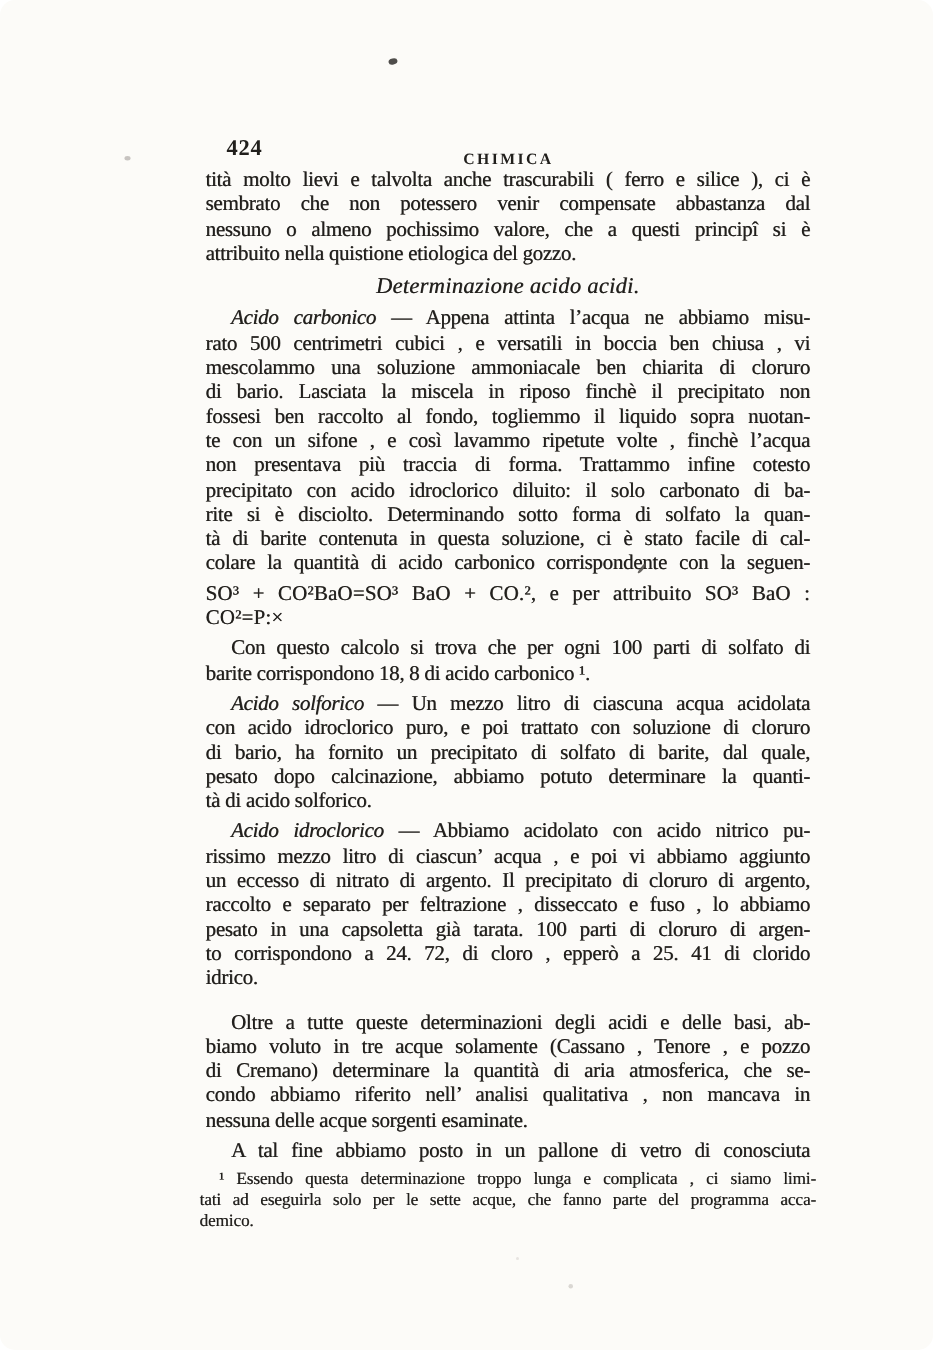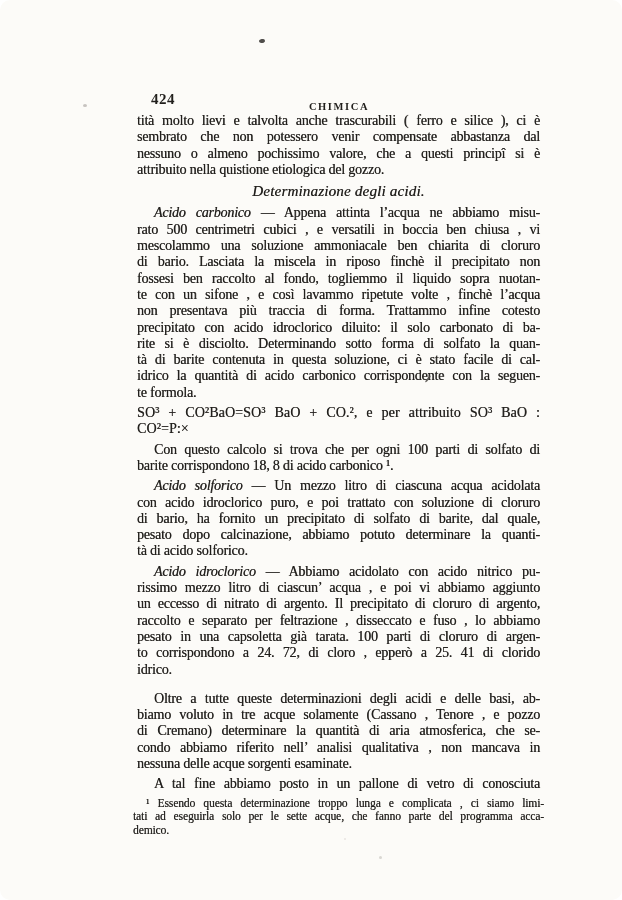--- a/index.html
+++ b/index.html
@@ -65,34 +65,33 @@
   <div class="pagenum">424</div>
   <div class="runtitle">CHIMICA</div>
 
   <div class="textcol">
       <div class="para">
         <div class="ln">tità molto lievi e talvolta anche trascurabili ( ferro e silice ), ci è</div>
         <div class="ln">sembrato che non potessero venir compensate abbastanza dal</div>
         <div class="ln">nessuno o almeno pochissimo valore, che a questi principî si è</div>
         <div class="ln last">attribuito nella quistione etiologica del gozzo.</div>
       </div>
-      <div class="heading">Determinazione degli acidi.</div>
+      <div class="heading">Determinazione acido acidi.</div>
       <div class="para">
         <div class="ln ind"><i>Acido carbonico</i> — Appena attinta l’acqua ne abbiamo misu-</div>
         <div class="ln">rato 500 centrimetri cubici , e versatili in boccia ben chiusa , vi</div>
         <div class="ln">mescolammo una soluzione ammoniacale ben chiarita di cloruro</div>
         <div class="ln">di bario. Lasciata la miscela in riposo finchè il precipitato non</div>
         <div class="ln">fossesi ben raccolto al fondo, togliemmo il liquido sopra nuotan-</div>
         <div class="ln">te con un sifone , e così lavammo ripetute volte , finchè l’acqua</div>
         <div class="ln">non presentava più traccia di forma. Trattammo infine cotesto</div>
         <div class="ln">precipitato con acido idroclorico diluito: il solo carbonato di ba-</div>
         <div class="ln">rite si è disciolto. Determinando sotto forma di solfato la quan-</div>
         <div class="ln">tà di barite contenuta in questa soluzione, ci è stato facile di cal-</div>
-        <div class="ln">idrico la quantità di acido carbonico corrispondente con la seguen-</div>
-        <div class="ln last">te formola.</div>
+        <div class="ln">colare la quantità di acido carbonico corrispondente con la seguen-</div>
       </div>
       <div class="para formula">
         <div class="ln">SO³ + CO²BaO=SO³ BaO + CO.², e per attribuito SO³ BaO :</div>
         <div class="ln last">CO²=P:×</div>
       </div>
       <div class="para">
         <div class="ln ind">Con questo calcolo si trova che per ogni 100 parti di solfato di</div>
         <div class="ln last">barite corrispondono 18, 8 di acido carbonico ¹.</div>
       </div>
       <div class="para">

